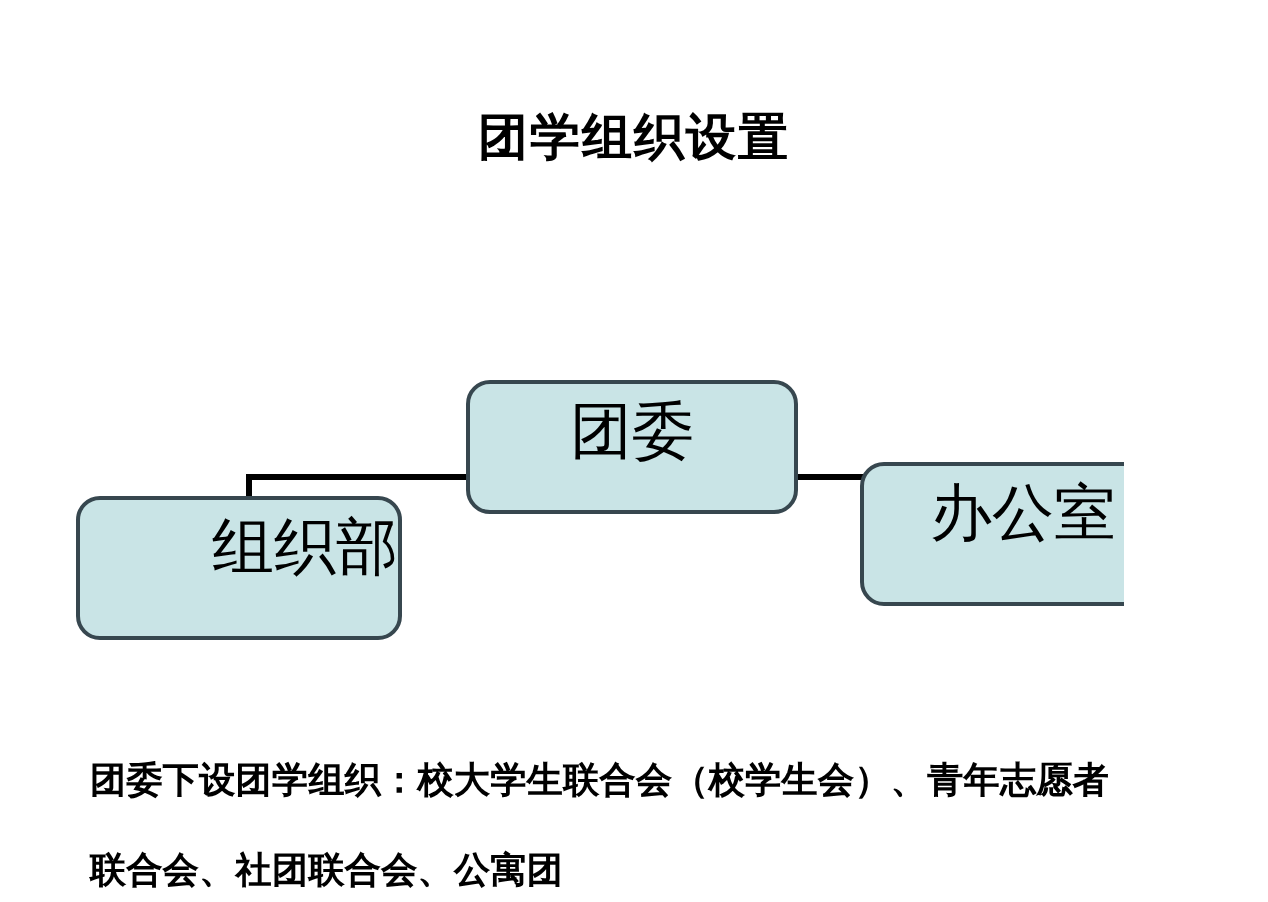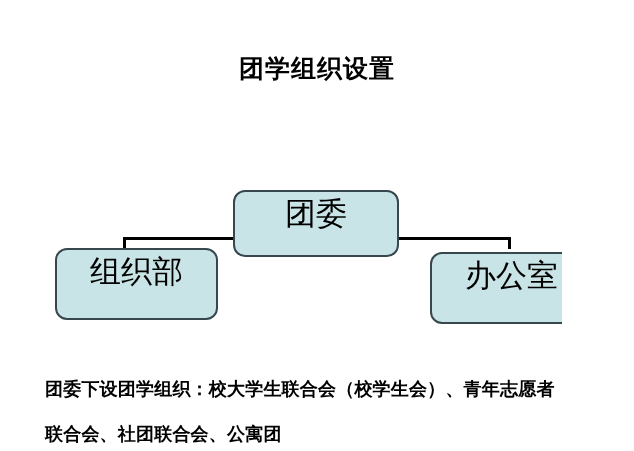--- a/index.html
+++ b/index.html
@@ -5,21 +5,21 @@
   html, body {
     margin: 0;
     padding: 0;
     background: #ffffff;
   }
   .canvas {
     position: relative;
     width: 562px;
     height: 451px;
     background: var(--page-bg, #ffffff);
-    font-family: Liberation Mono, monospace;
+    font-family: Liberation Sans, sans-serif;
     color: #000000;
     overflow: hidden;
   }
   .title {
     position: absolute;
     left: 0;
     top: 52px;
     width: 634px;
     text-align: center;
     font-size: 25px;
@@ -31,23 +31,23 @@
     box-sizing: border-box;
     background: var(--box-fill, #c9e4e6);
     border: 2px solid var(--box-border, #37474f);
     border-radius: 12px;
     text-align: center;
     font-size: 31px;
     line-height: 1.0;
     padding-top: 8px;
   }
   .box-root   { left: 233px; top: 142px; width: 166px; height: 67px; margin-top: 48px; }
-  .box-child1 { left:  55px; top: 248px; width: 163px; height: 72px; }
+  .box-child1 { left:  38px; top: 248px; width: 163px; height: 72px; text-align: right; }
   .box-child2 { left: 235px; top: 248px; width: 165px; height: 72px; }
-  .box-child3 { left: 430px; top: 252px; width: 163px; height: 72px; }
+  .box-child3 { left: 430px; top: 231px; width: 163px; height: 72px; }
   .connector {
     position: absolute;
     background: var(--line-color, #000000);
   }
   .conn-v-root  { left: 315px; top: 209px; width: 3px;   height: 30px; }
   .conn-h-bar   { left: 123px; top: 237px; width: 388px; height: 3px;  }
   .conn-v-left  { left: 123px; top: 237px; width: 3px;   height: 12px; }
   .conn-v-mid   { left: 315px; top: 237px; width: 3px;   height: 12px; }
   .conn-v-right { left: 508px; top: 237px; width: 3px;   height: 12px; }
   .footnote {

